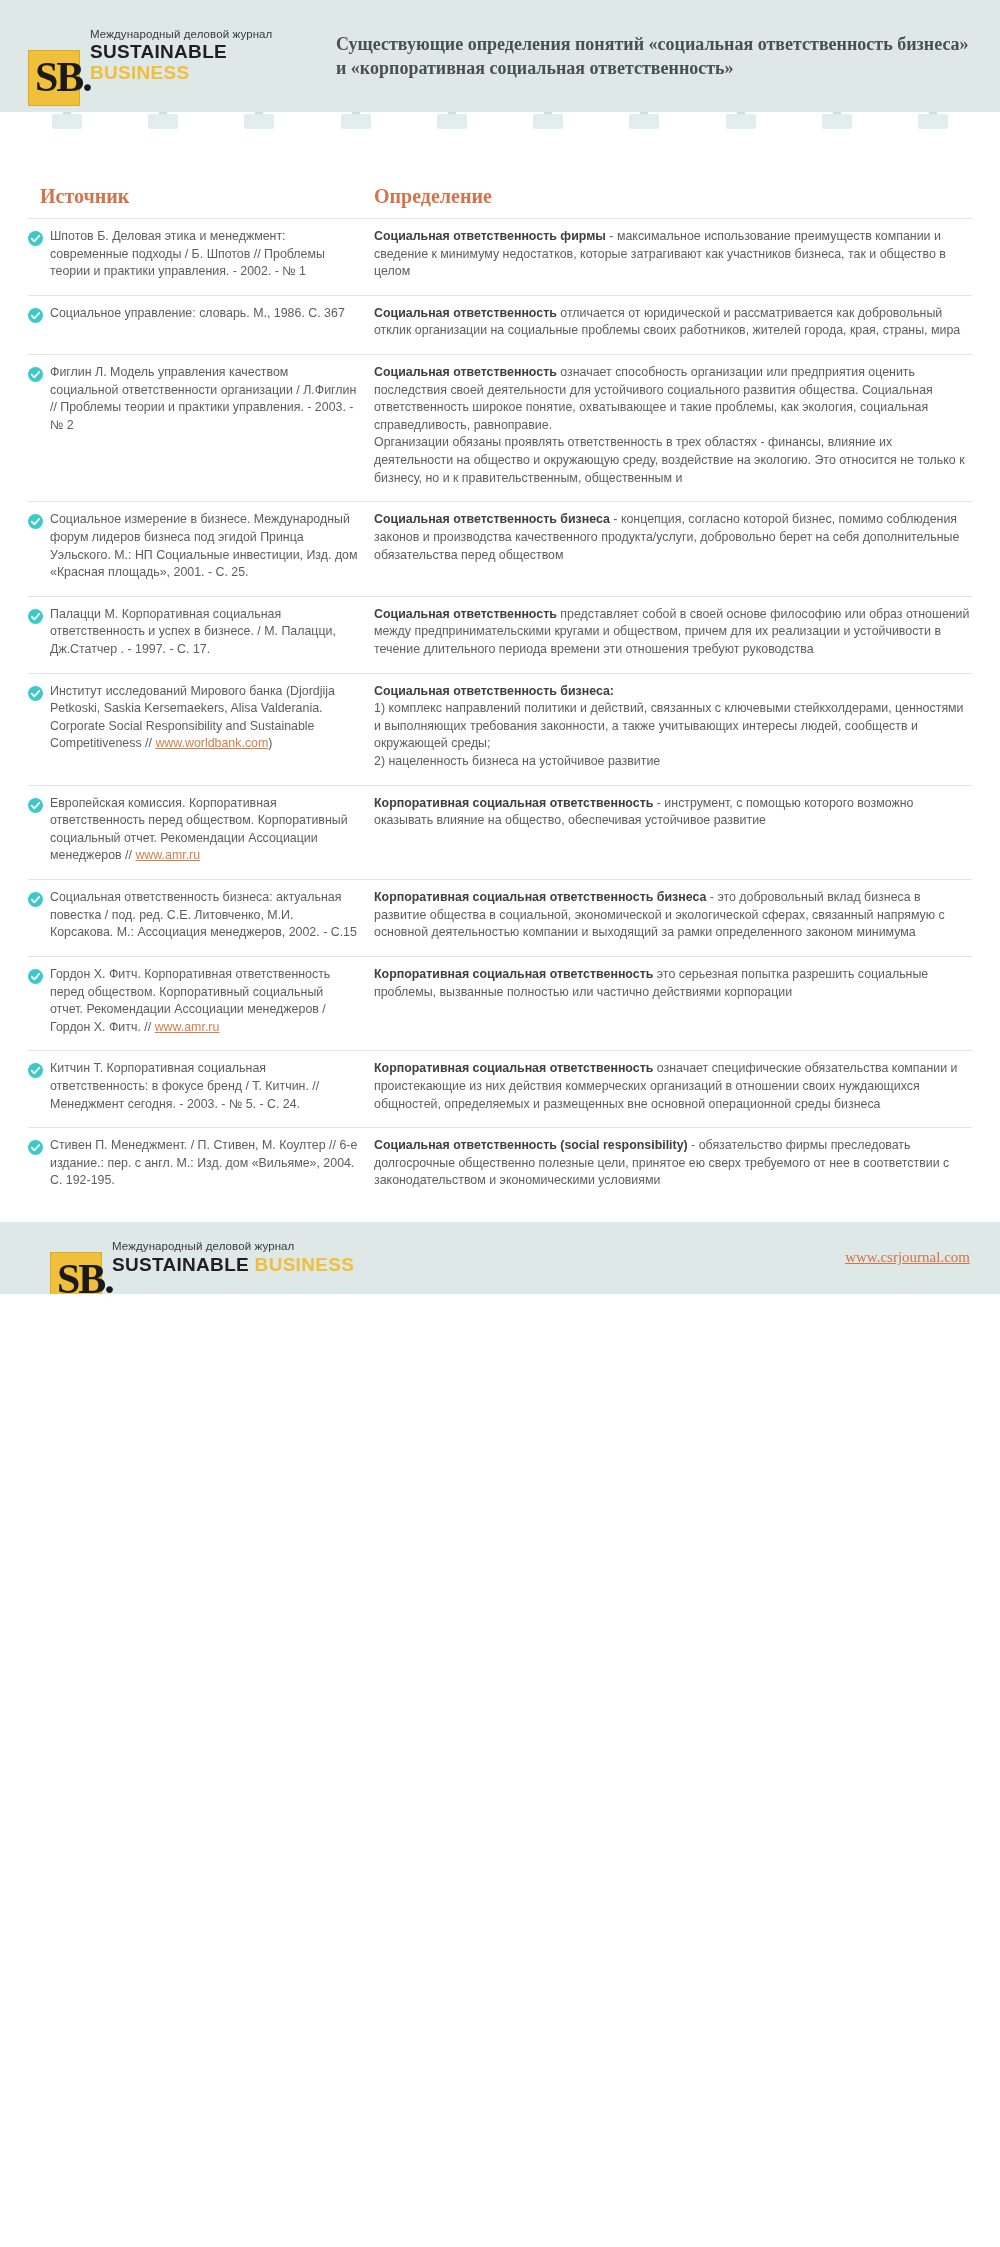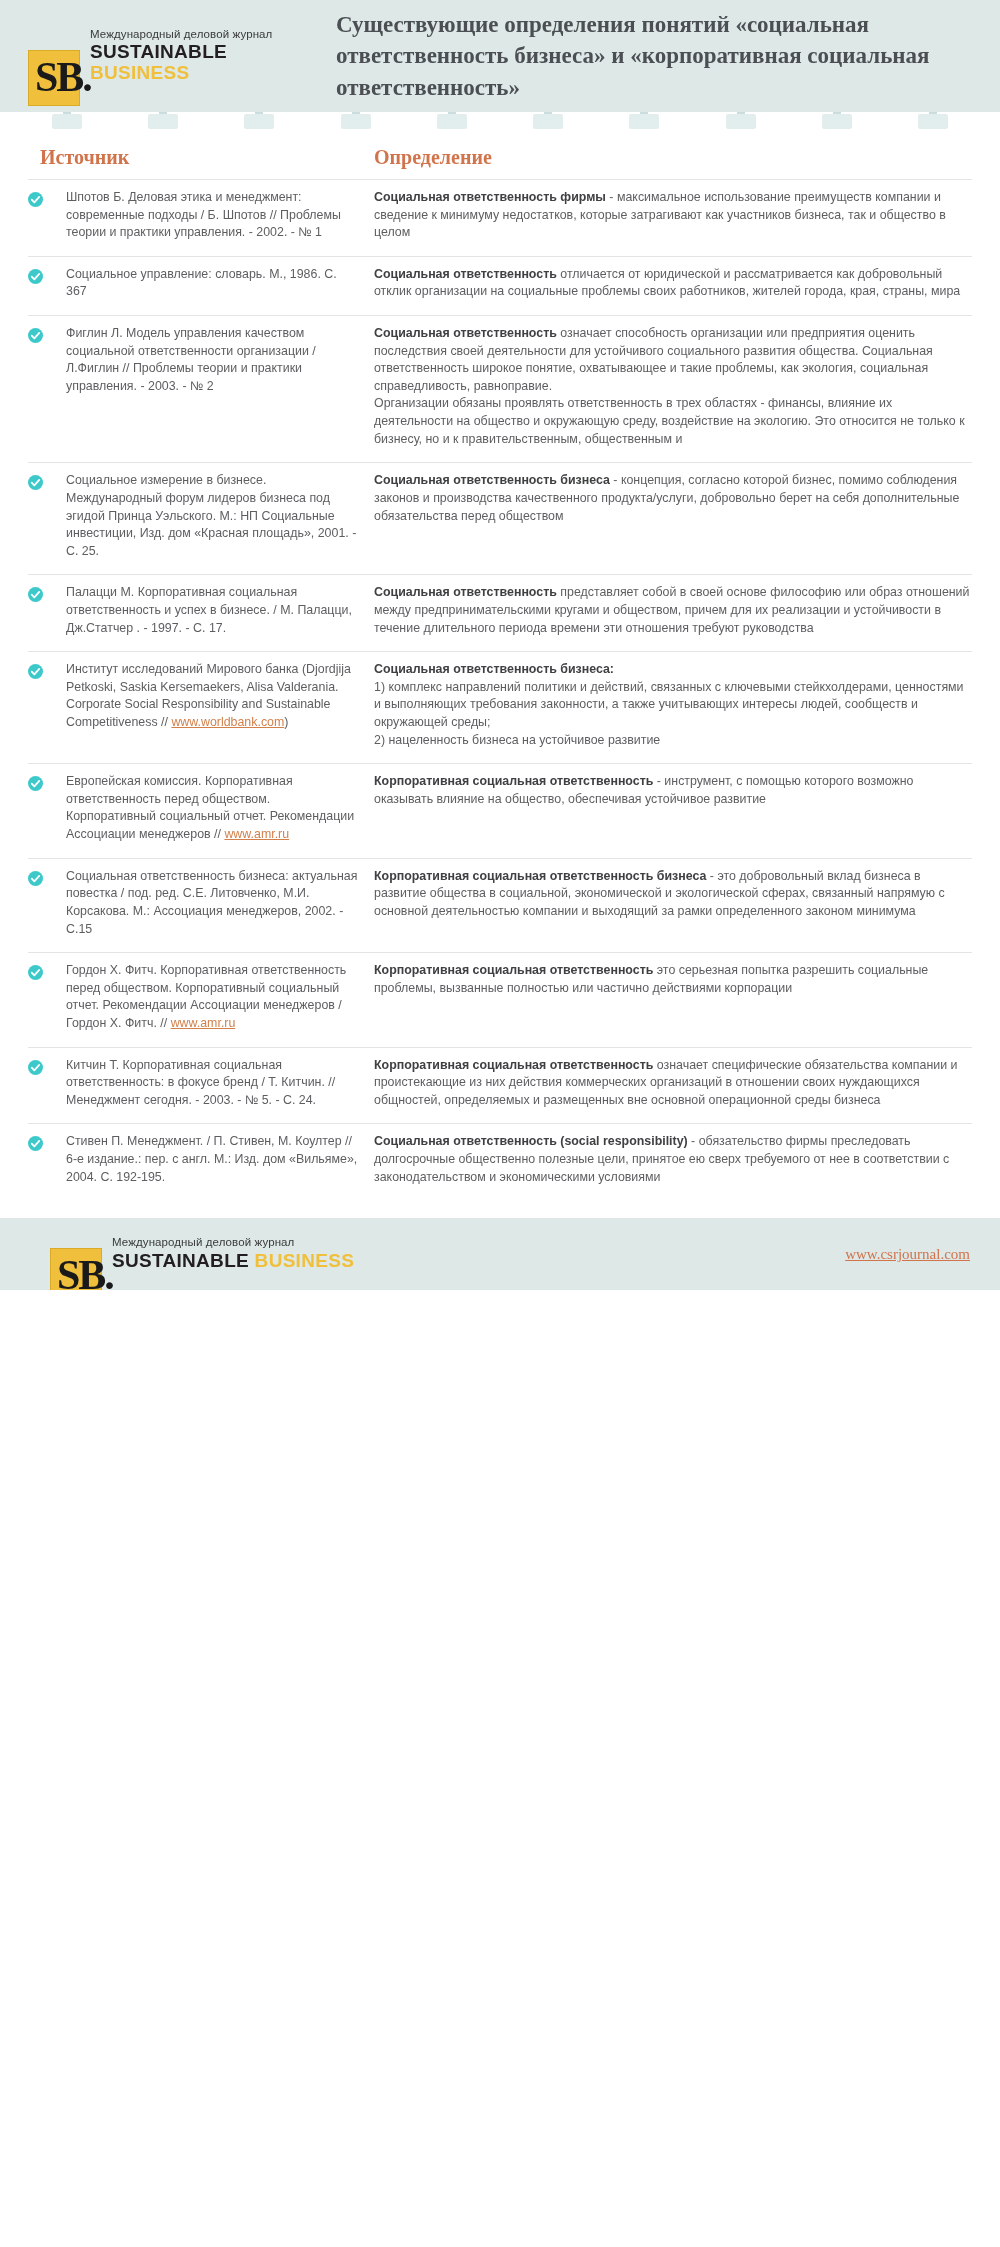--- a/index.html
+++ b/index.html
@@ -43,21 +43,21 @@
   .brand-tag {
     font-size:11.5px; color:#3a3a3a; letter-spacing:0.1px; margin-bottom:2px;
   }
   .brand-name { font-size:19px; font-weight:bold; letter-spacing:0.3px; }
   .brand-name .w1 { color:#231f20; }
   .brand-name .w2 { color:#f0c03c; }
 
   .header-title {
     flex:1;
     font-family:"Liberation Serif", serif;
-    font-size:23px;
+    font-size:18px;
     font-weight:bold;
     color:#4b4f54;
     line-height:1.35;
     padding-right:26px;
     padding-left:8px;
   }
 
   
   .binding {
     position:relative;
@@ -77,35 +77,36 @@
   }
 
   
   .sheet { padding:0 28px 0 28px; background:#fff; }
   .col-heads { display:flex; padding:8px 0 10px 0; }
   .col-head {
     font-family:"Liberation Serif", serif;
     font-size:20px;
     font-weight:bold;
     color:#d1744c;
+    margin-top:39px;
   }
   .col-head.src { flex:0 0 340px; padding-left:12px; }
   .col-head.def { flex:1; padding-left:6px;font-family:Liberation Serif, serif; }
 
   .row {
     display:flex;
     border-top:1px solid #e4e4e4;
     padding:9px 0 14px 0;
   }
   .row:first-of-type { border-top:1px solid #e4e4e4; }
 
   .cell-src {
     flex:0 0 340px;
     display:flex;
-    gap:23px;
+    gap:7px;
     padding-right:10px;
   }
   .check-icon { flex:0 0 15px; width:15px; height:15px; margin-top:3px; }
   .src-text {
     font-size:12.4px;
     line-height:1.42;
     color:#5d5e60;
   }
   .cell-def {
     flex:1;

